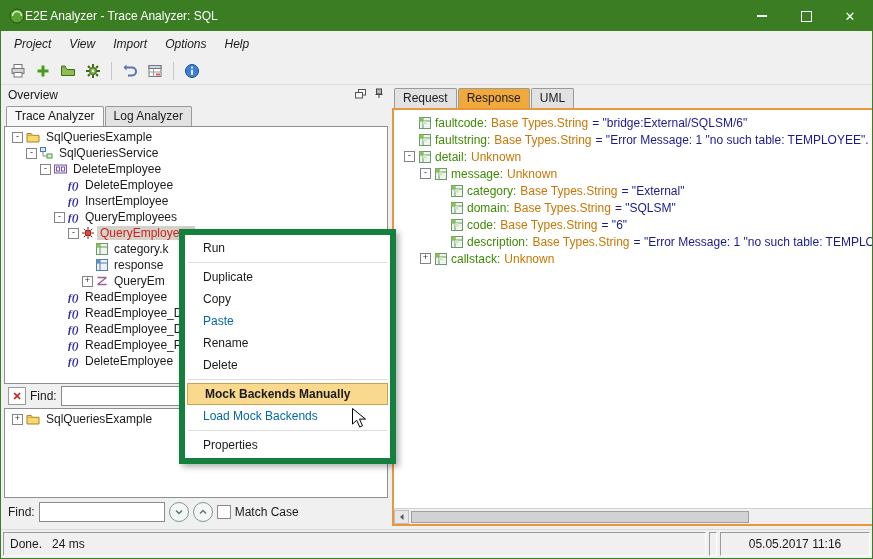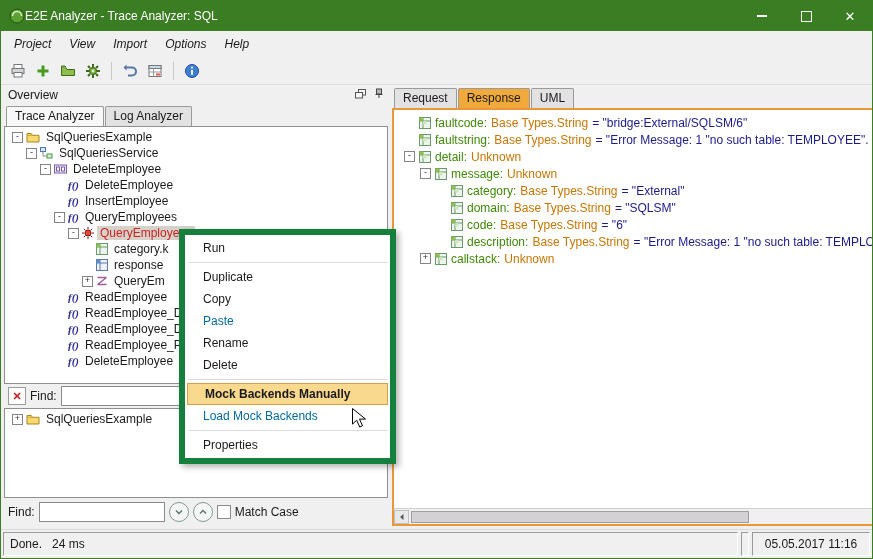--- a/index.html
+++ b/index.html
@@ -56,21 +56,21 @@
   .tp{color:var(--ctype);text-align:right;}
   .vl{color:var(--cvalue);}
   .hscroll{position:absolute;left:0;right:0;bottom:0;height:15px;background:#f0f0f0;border-top:1px solid #d0d0d0;display:flex;align-items:center;}
   .harrow{width:15px;height:14px;display:flex;align-items:center;justify-content:center;background:#e8e8e8;border:1px solid #c0c0c0;box-sizing:border-box;}
   .hthumb{width:62%;height:12px;margin-left:2px;background:#d2d2d2;border:1px solid #9f9f9f;box-sizing:border-box;}
   
   .statusbar{height:24px;display:flex;align-items:stretch;padding:2px;gap:3px;flex:0 0 auto;border-top:1px solid #d8d8d8;}
   .ssec{border:1px solid;border-color:#9a9a9a #ffffff #ffffff #9a9a9a;display:flex;align-items:center;padding:0 6px;background:#f0f0f0;}
   .ssec.sleft{flex:1;}
   .ssec.smid{width:6px;padding:0;}
-  .ssec.sright{width:112px;justify-content:center;padding:0 2px;}
+  .ssec.sright{width:112px;justify-content:center;padding:0 18px;}
   .ms{margin-left:10px;}
   
   .ctxmenu{position:absolute;left:178px;top:228px;width:205px;background:#fff;border:6px solid #15803d;
     box-shadow:3px 3px 6px rgba(0,0,0,0.3);padding:2px 0;z-index:20;}
   .mitem{height:22px;line-height:22px;padding-left:18px;padding-right:8px;}
   .mitem.disabled{color:#0369a1;}
   .mitem.bold{font-weight:normal;}
   .mitem.hl{background:var(--mhl);border:1px solid var(--mhlb);margin:0 2px;padding-left:17px;height:20px;line-height:20px;font-weight:bold;}
   .msep{height:1px;background:#dcdcdc;margin:3px 3px;}
   .cursor{position:absolute;left:350px;top:406px;z-index:30;pointer-events:none;}

